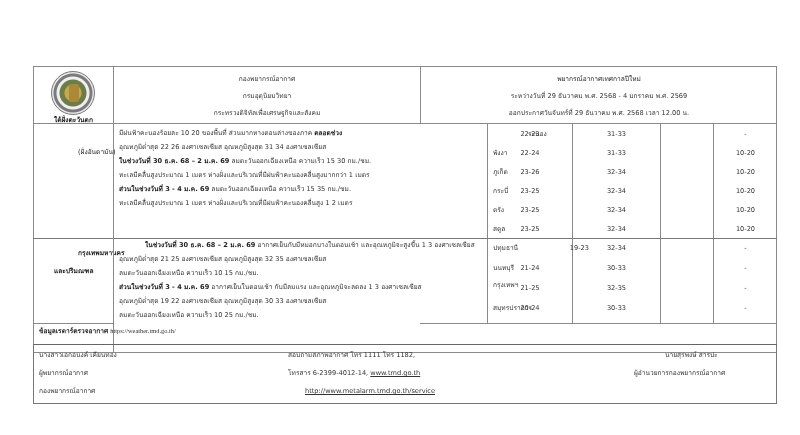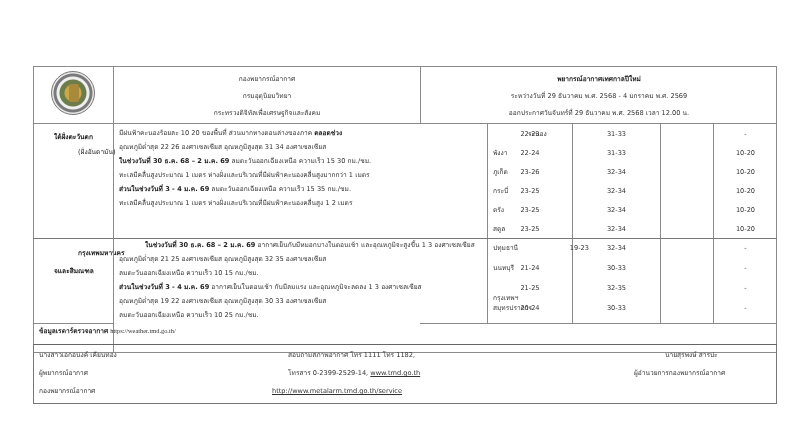--- a/index.html
+++ b/index.html
@@ -29,30 +29,30 @@
   <div class="vline" style="left:80px;top:0;height:287px;"></div>
   <div class="vline" style="left:387px;top:0;height:57px;"></div>
   <div class="hline" style="left:0;top:57px;width:744px;"></div>
 
   <div class="logo"></div>
 
   <div class="t c" style="left:81px;top:8px;width:306px;">กองพยากรณ์อากาศ</div>
   <div class="t c" style="left:81px;top:25px;width:306px;">กรมอุตุนิยมวิทยา</div>
   <div class="t c" style="left:81px;top:42px;width:306px;">กระทรวงดิจิทัลเพื่อเศรษฐกิจและสังคม</div>
 
-  <div class="t c b" style="left:388px;top:8px;width:356px;font-weight:bold;">พยากรณ์อากาศเทศกาลปีใหม่</div>
+  <div class="t c b" style="left:388px;top:8px;width:356px;font-weight:normal;">พยากรณ์อากาศเทศกาลปีใหม่</div>
   <div class="t c" style="left:388px;top:25px;width:356px;">ระหว่างวันที่ 29 ธันวาคม พ.ศ. 2568 - 4 มกราคม พ.ศ. 2569</div>
   <div class="t c" style="left:388px;top:42px;width:356px;">ออกประกาศวันจันทร์ที่ 29 ธันวาคม พ.ศ. 2568 เวลา 12.00 น.</div>
 
   <div class="vline" style="left:454px;top:57px;height:201px;"></div>
   <div class="vline" style="left:539px;top:57px;height:201px;"></div>
   <div class="vline" style="left:627px;top:57px;height:201px;"></div>
   <div class="vline" style="left:680px;top:57px;height:201px;"></div>
 
-  <div class="t b" style="left:21px;top:66px;text-align:center;">ใต้ฝั่งตะวันตก</div>
+  <div class="t b" style="left:21px;top:49px;text-align:center;">ใต้ฝั่งตะวันตก</div>
   <div class="t b" style="left:21px;top:81px;font-weight:normal;color:#222;margin-left:24px;">(ฝั่งอันดามัน)</div>
 
   <div>
     <div class="t" style="left:86px;top:62px;"><span>มีฝนฟ้าคะนองร้อยละ 10    20 ของพื้นที่ ส่วนมากทางตอนล่างของภาค </span><span class="b">ตลอดช่วง</span></div>
     <div class="t" style="left:86px;top:76px;"><span>อุณหภูมิต่ำสุด 22    26 องศาเซลเซียส อุณหภูมิสูงสุด 31    34 องศาเซลเซียส</span></div>
     <div class="t" style="left:86px;top:90px;"><span class="b">ในช่วงวันที่ 30 ธ.ค. 68 – 2 ม.ค. 69</span><span> ลมตะวันออกเฉียงเหนือ ความเร็ว 15    30 กม./ชม.</span></div>
     <div class="t" style="left:86px;top:104px;"><span>ทะเลมีคลื่นสูงประมาณ 1 เมตร ห่างฝั่งและบริเวณที่มีฝนฟ้าคะนองคลื่นสูงมากกว่า 1 เมตร</span></div>
     <div class="t" style="left:86px;top:118px;"><span class="b">ส่วนในช่วงวันที่ 3 - 4 ม.ค. 69</span><span> ลมตะวันออกเฉียงเหนือ ความเร็ว 15    35 กม./ชม.</span></div>
     <div class="t" style="left:86px;top:132px;"><span>ทะเลมีคลื่นสูงประมาณ 1 เมตร ห่างฝั่งและบริเวณที่มีฝนฟ้าคะนองคลื่นสูง 1    2 เมตร</span></div>
   </div>
@@ -90,21 +90,21 @@
   <div>
     <div class="t" style="left:460px;top:158px;">สตูล</div>
     <div class="t c" style="left:455px;top:158px;width:84px;">23-25</div>
     <div class="t c" style="left:540px;top:158px;width:87px;">32-34</div>
     <div class="t c" style="left:681px;top:158px;width:63px;">10-20</div>
   </div>
 
   <div class="hline" style="left:0;top:172px;width:744px;background:#777;"></div>
 
   <div class="t b" style="left:21px;top:182px;padding-left:24px;">กรุงเทพมหานคร</div>
-  <div class="t b" style="left:21px;top:200px;">จและสิมณฑล</div>
+  <div class="t b" style="left:21px;top:200px;">และปริมณฑล</div>
 
   <div>
     <div class="t" style="left:86px;top:174px;margin-left:26px;"><span class="b">ในช่วงวันที่ 30 ธ.ค. 68 – 2 ม.ค. 69</span><span> อากาศเย็นกับมีหมอกบางในตอนเช้า และอุณหภูมิจะสูงขึ้น 1    3 องศาเซลเซียส</span></div>
     <div class="t" style="left:86px;top:188px;"><span>อุณหภูมิต่ำสุด 21    25 องศาเซลเซียส อุณหภูมิสูงสุด 32    35 องศาเซลเซียส</span></div>
     <div class="t" style="left:86px;top:202px;"><span>ลมตะวันออกเฉียงเหนือ ความเร็ว 10    15 กม./ชม.</span></div>
     <div class="t" style="left:86px;top:216px;"><span class="b">ส่วนในช่วงวันที่ 3 - 4 ม.ค. 69</span><span> อากาศเย็นในตอนเช้า กับมีลมแรง และอุณหภูมิจะลดลง 1    3 องศาเซลเซียส</span></div>
     <div class="t" style="left:86px;top:230px;"><span>อุณหภูมิต่ำสุด 19    22 องศาเซลเซียส อุณหภูมิสูงสุด 30    33 องศาเซลเซียส</span></div>
     <div class="t" style="left:86px;top:244px;"><span>ลมตะวันออกเฉียงเหนือ ความเร็ว 10    25 กม./ชม.</span></div>
   </div>
 
@@ -114,21 +114,21 @@
     <div class="t c" style="left:540px;top:177px;width:87px;">32-34</div>
     <div class="t c" style="left:681px;top:177px;width:63px;">-</div>
   </div>
   <div>
     <div class="t" style="left:460px;top:197px;">นนทบุรี</div>
     <div class="t c" style="left:455px;top:197px;width:84px;">21-24</div>
     <div class="t c" style="left:540px;top:197px;width:87px;">30-33</div>
     <div class="t c" style="left:681px;top:197px;width:63px;">-</div>
   </div>
   <div>
-    <div class="t" style="left:460px;top:227px;">กรุงเทพฯ</div>
+    <div class="t" style="left:460px;top:214px;">กรุงเทพฯ</div>
     <div class="t c" style="left:455px;top:217px;width:84px;">21-25</div>
     <div class="t c" style="left:540px;top:217px;width:87px;">32-35</div>
     <div class="t c" style="left:681px;top:217px;width:63px;">-</div>
   </div>
   <div>
     <div class="t" style="left:460px;top:237px;">สมุทรปราการ</div>
     <div class="t c" style="left:455px;top:237px;width:84px;">20-24</div>
     <div class="t c" style="left:540px;top:237px;width:87px;">30-33</div>
     <div class="t c" style="left:681px;top:237px;width:63px;">-</div>
   </div>
@@ -144,19 +144,19 @@
 
   <div class="box" style="left:0;top:278px;width:744px;height:60px;border-color:#777;"></div>
   <div class="hline" style="left:0;top:278px;width:744px;background:#666;"></div>
 
   <div class="t" style="left:6px;top:284px;">นางสาวเอกอนงค์ เคียนทอง</div>
   <div class="t" style="left:6px;top:302px;">ผู้พยากรณ์อากาศ</div>
   <div class="t" style="left:6px;top:320px;">กองพยากรณ์อากาศ</div>
 
   <div class="t" style="left:255px;top:284px;">สอบถามสภาพอากาศ โทร 1111 โทร 1182,</div>
   <div class="t" style="left:255px;top:302px;">
-    <span>โทรสาร 0-2399-2529-14, </span><span class="u">www.tmd.go.th</span>
+    <span>โทรสาร 6-2399-4012-14, </span><span class="u">www.tmd.go.th</span>
   </div>
-  <div class="t u" style="left:239px;top:320px;">http://www.metalarm.tmd.go.th/service</div>
+  <div class="t u" style="left:272px;top:320px;">http://www.metalarm.tmd.go.th/service</div>
 
   <div class="t" style="left:632px;top:284px;">นายสุรพงษ์ สารปะ</div>
   <div class="t" style="left:585px;top:302px;margin-left:16px;">ผู้อำนวยการกองพยากรณ์อากาศ</div>
 </div>
 
 </body></html>

